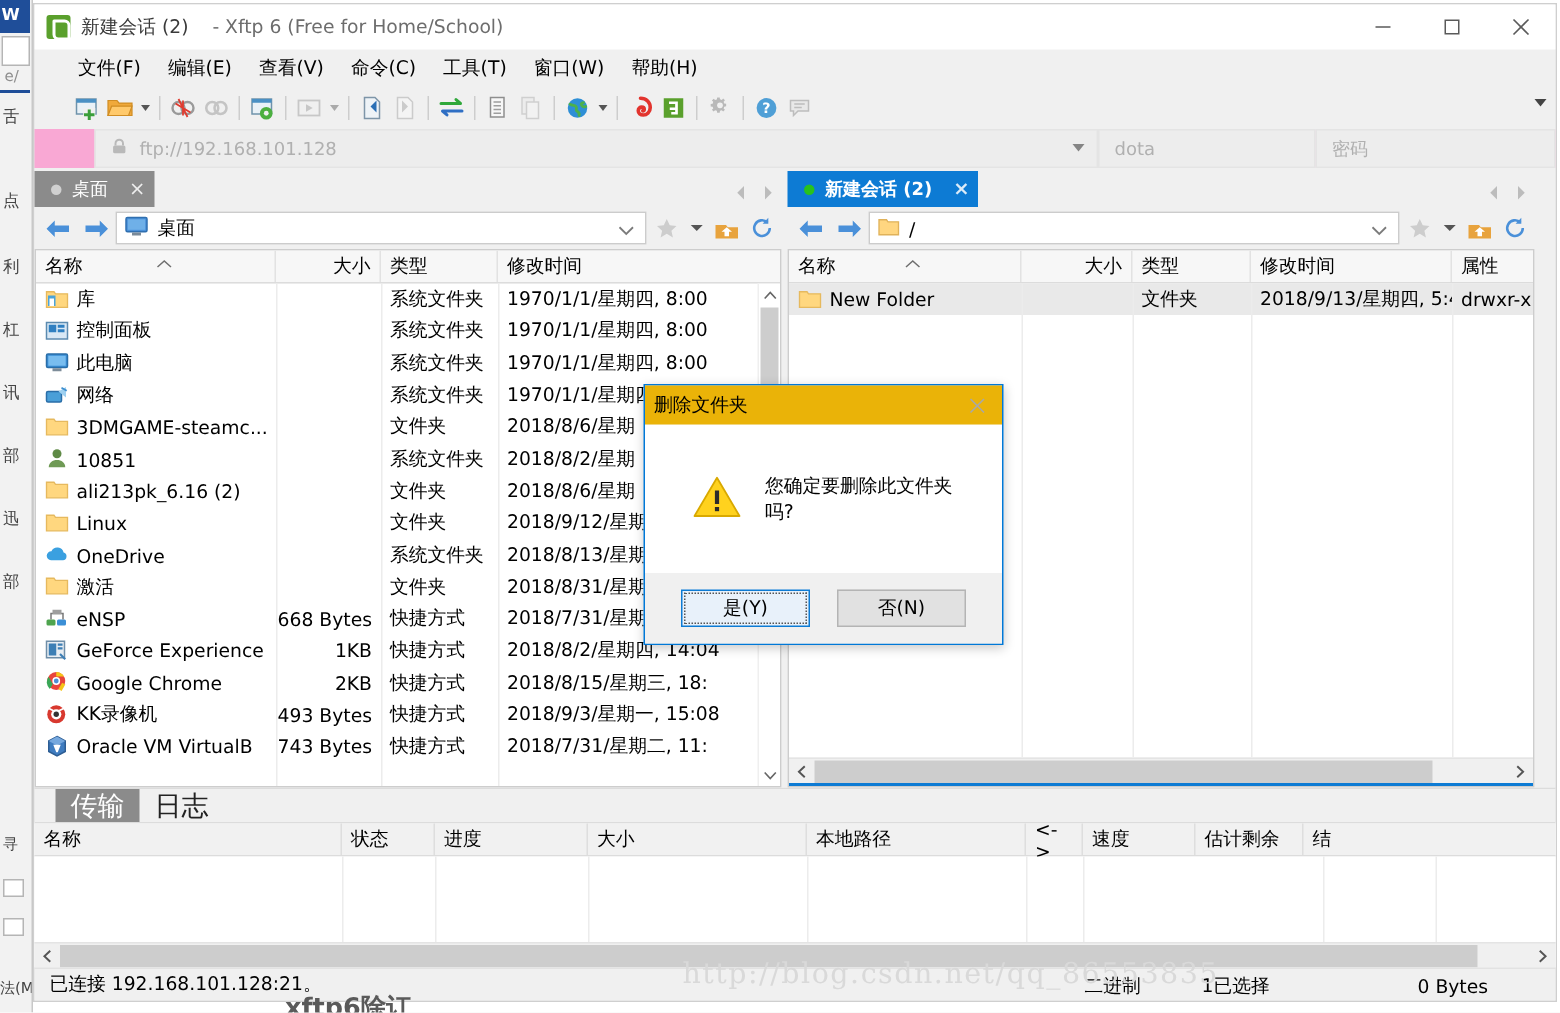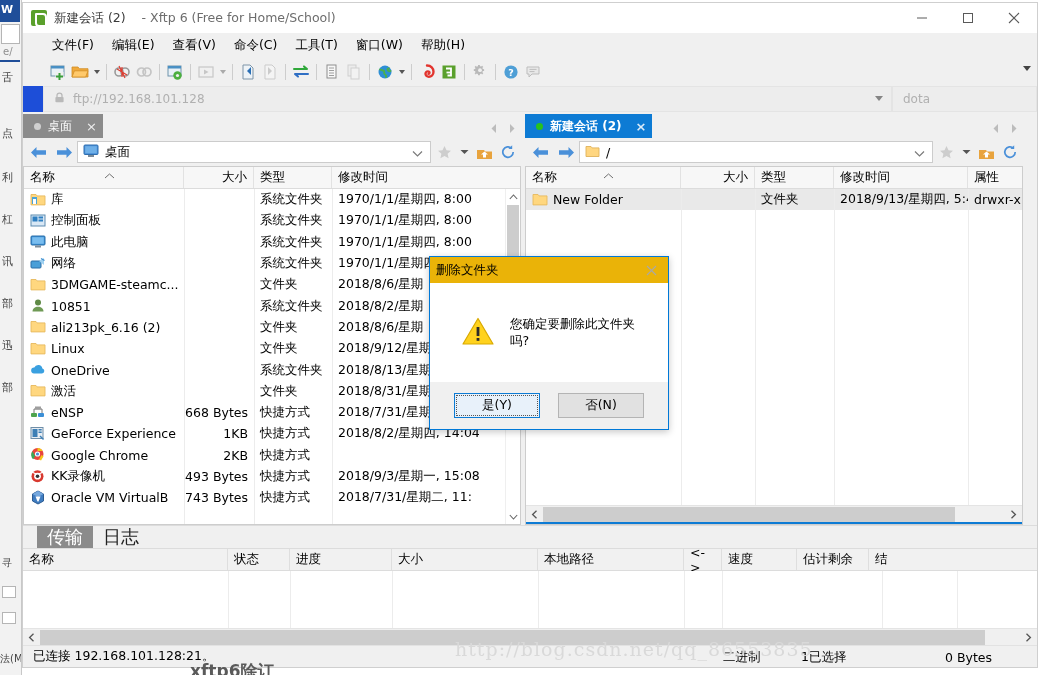--- a/index.html
+++ b/index.html
@@ -87,21 +87,21 @@
     content:""; border-left:3.5px solid transparent; border-right:3.5px solid transparent;
     border-top:4px solid #555;
   }
   .tb-overflow { position:absolute; right:6px; top:9px; }
   .tb-overflow:after {
     content:""; display:block; border-left:4px solid transparent; border-right:4px solid transparent;
     border-top:5px solid #444;
   }
 
   
-  .sessionbar { height:26px; display:flex; align-items:stretch; flex:0 0 26px; background:#1d4ed8; }
+  .sessionbar { height:26px; display:flex; align-items:stretch; flex:0 0 26px; background:#f9a8d4;padding-left:20px; }
   .host-field {
     flex:1 1 auto; background:#ededed; border:1px solid #e4e4e4; display:flex; align-items:center;
     margin-left:20px; position:relative;
   }
   .lock-ico { margin:0 8px 0 10px; flex:none; }
   .host-text { color:#b0b0b0; font-size:12px; }
   .host-caret { position:absolute; right:8px; top:9px; }
   .host-caret:after {
     content:""; display:block; border-left:4px solid transparent; border-right:4px solid transparent;
     border-top:5px solid #858585;
@@ -452,20 +452,21 @@
       <span class="lock-ico">
         <svg width="11" height="12" viewBox="0 0 11 12">
           <path d="M3 5V3.6a2.5 2.5 0 015 0V5" fill="none" stroke="#b9b9b9" stroke-width="1.3"></path>
           <rect x="1.4" y="5" width="8.2" height="5.2" rx="1" fill="#b9b9b9"></rect>
         </svg>
       </span>
       <span class="host-text">ftp://192.168.101.128</span>
       <span class="host-caret"></span>
     </div>
     <div class="user-field">dota</div>
+    <div class="pass-field">密码</div>
   </div>
 
   <div class="body-area">
 
     <div class="pane pane-left">
 
       <div class="tabstrip">
         <div class="tab inactive">
           <span class="tab-dot"></span>
           <span>桌面</span>
@@ -707,20 +708,21 @@
                       <path d="M7.5 1a6 6 0 015.2 3H7.5z" fill="#f5c518"></path>
                       <path d="M2.4 4.2L5.2 9l-2 3.3A6 6 0 012.4 4.2z" fill="#3aa757"></path>
                       <circle cx="7.5" cy="7" r="2.6" fill="#fff"></circle>
                       <circle cx="7.5" cy="7" r="1.6" fill="#4a8fd6"></circle>
                       <path d="M10 13l2.5-4.3" stroke="#f5c518" stroke-width="2.4"></path>
                     </svg></span>
                   <span>Google Chrome</span>
                 </div>
                 <div class="c num" style="width: 70px;">2KB</div>
                 <div class="c" style="width: 78px;">快捷方式</div>
+                <div class="c" style="width: 174px;">2018/8/15/星期三, 18:</div>
               </div>
               <div class="fl-row">
                 <div class="c" style="width: 160px;">
                   <span class="fico"><svg width="16" height="15" viewBox="0 0 16 15">
                       <circle cx="7.5" cy="7.2" r="6" fill="#d8392f"></circle>
                       <circle cx="7.5" cy="7.2" r="3.4" fill="#fff"></circle>
                       <circle cx="7.5" cy="7.2" r="1.8" fill="#333"></circle>
                       <path d="M2 3l4 2M13 3l-4 2" stroke="#fff" stroke-width="1.2"></path>
                     </svg></span>
                   <span>KK录像机</span>

